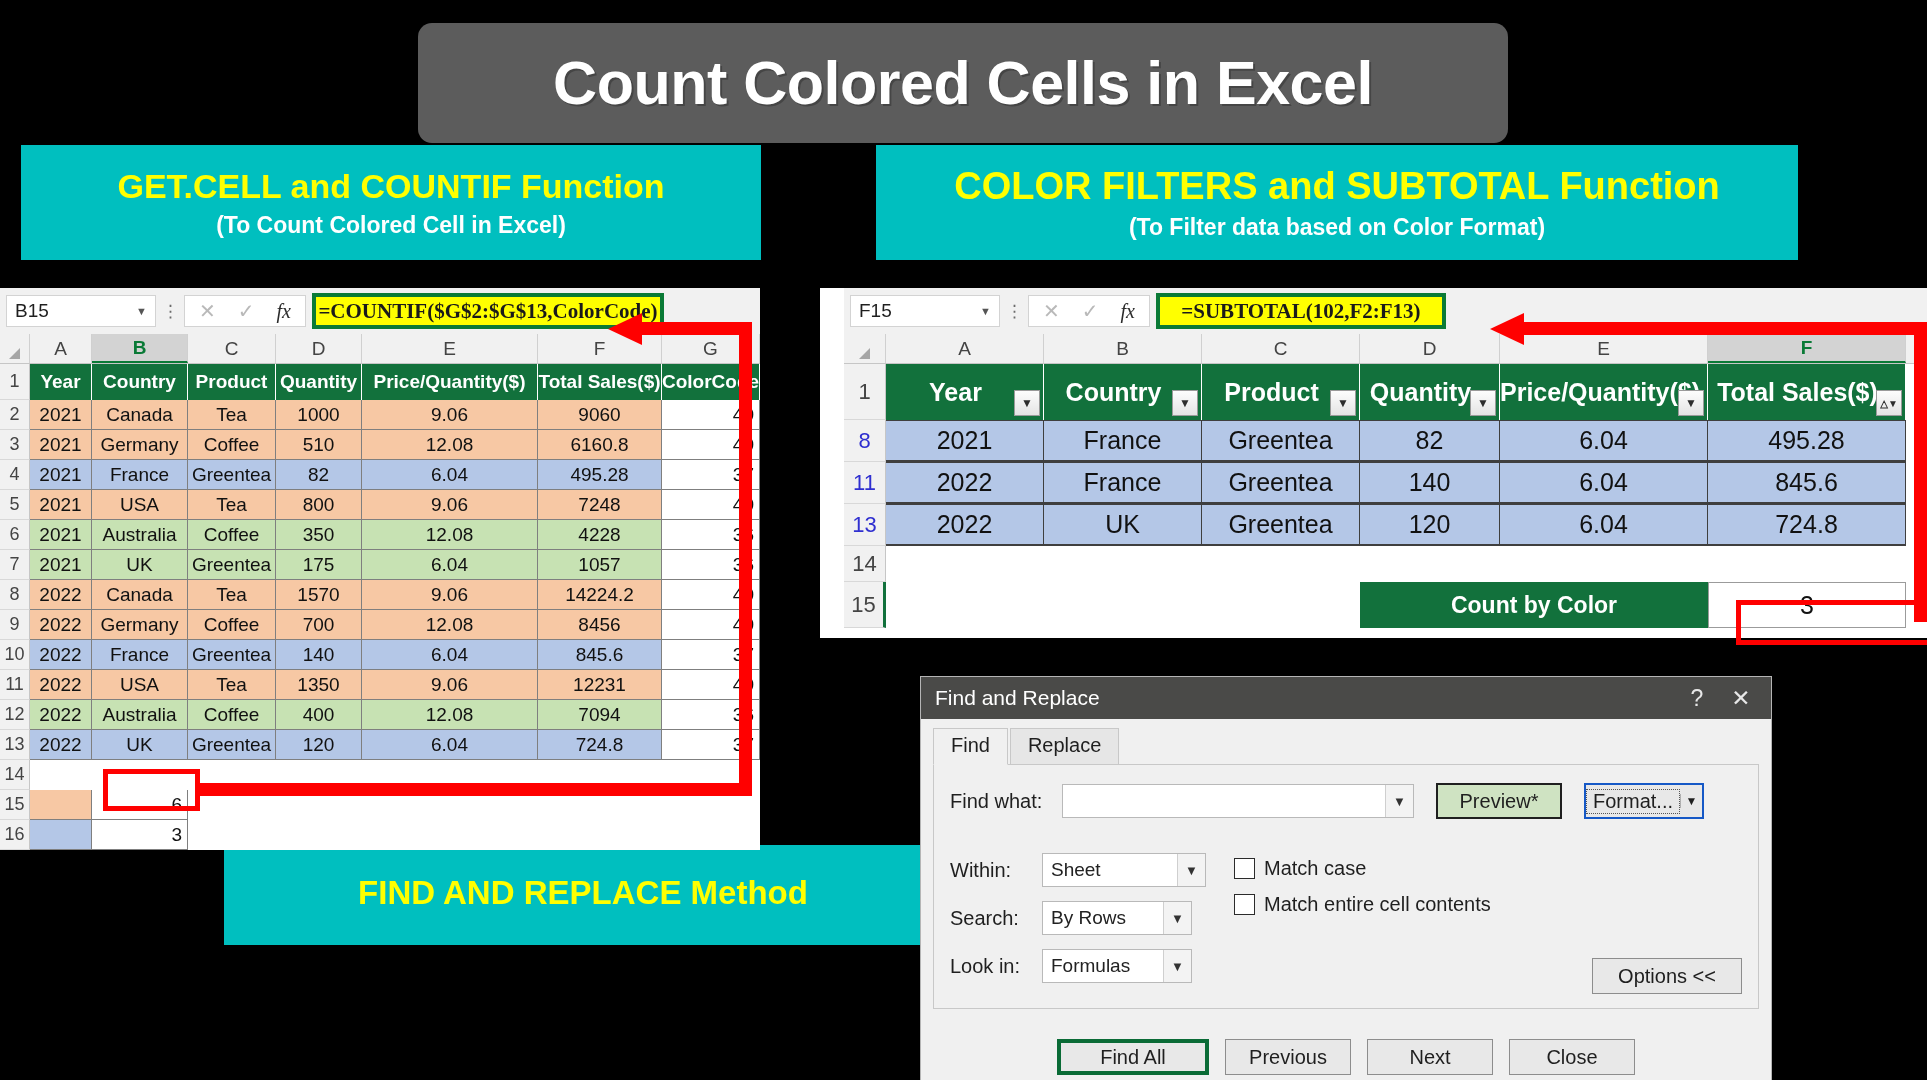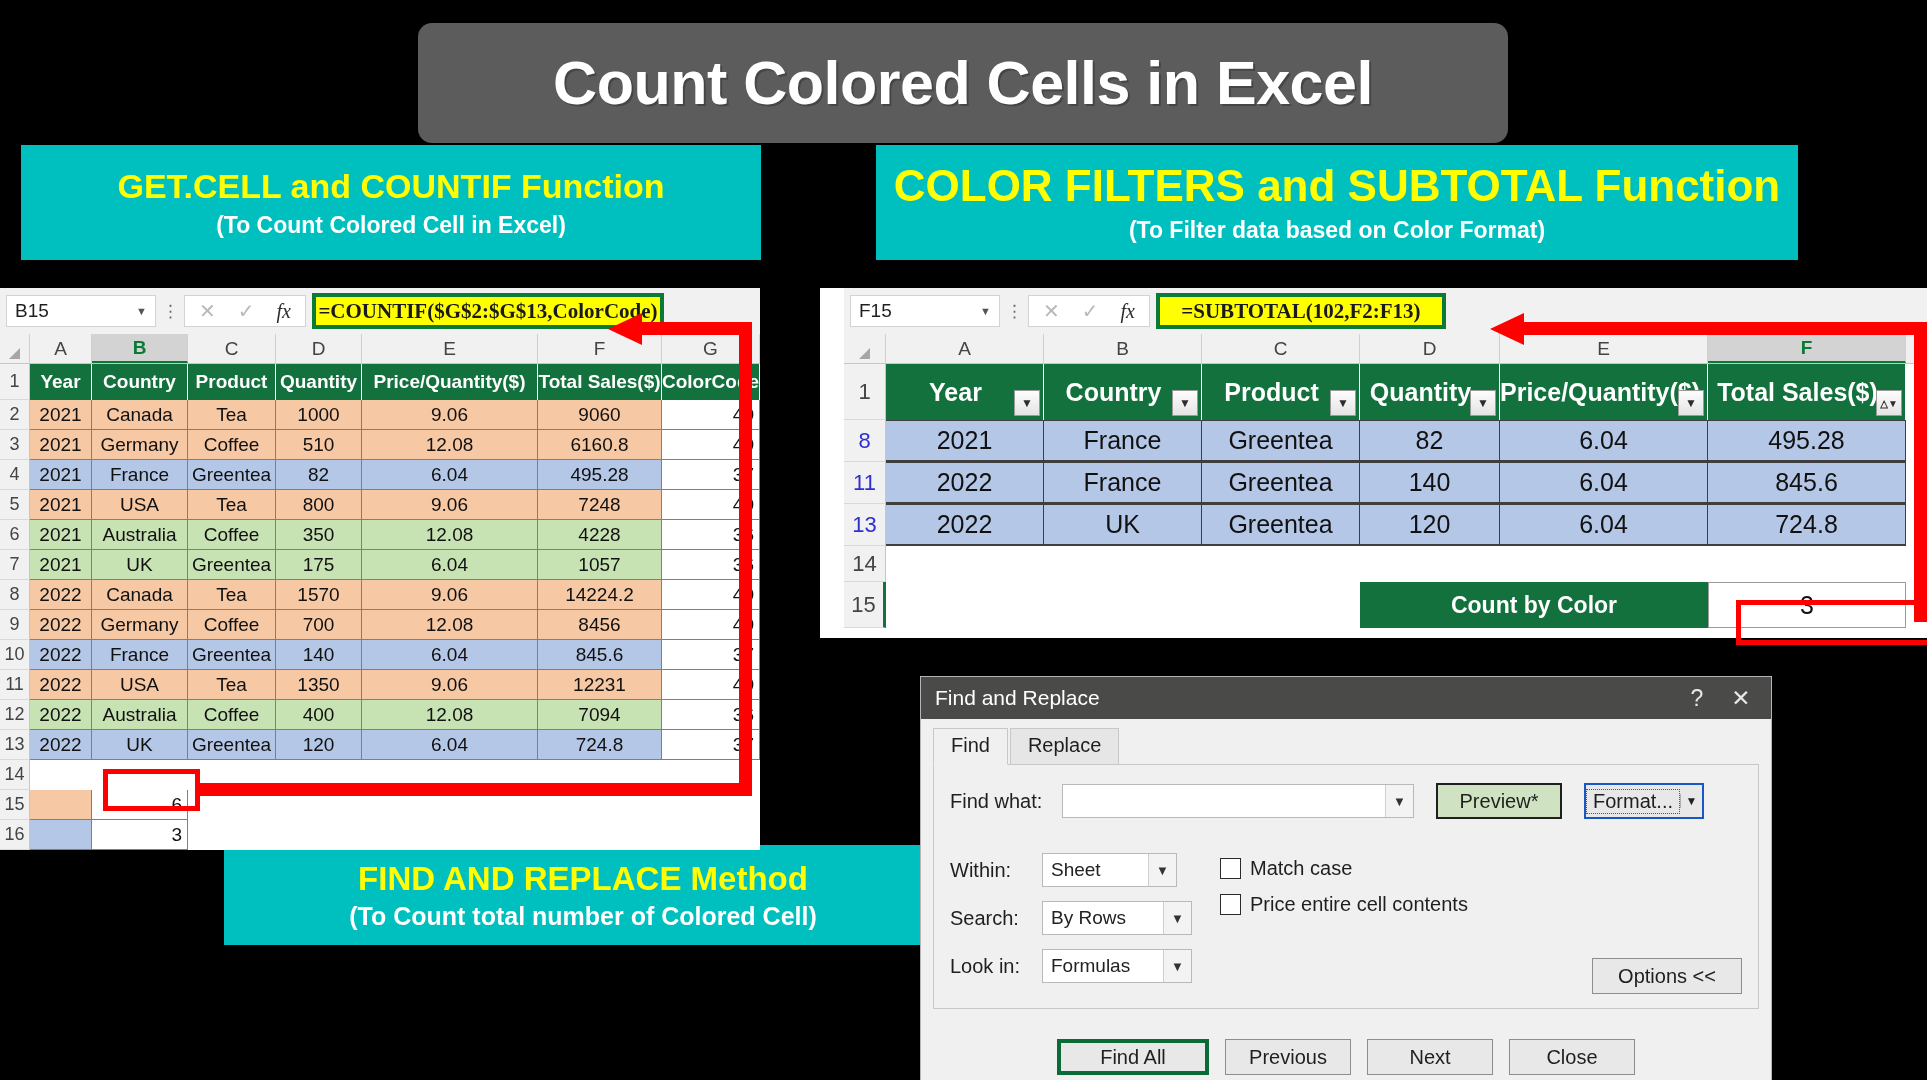--- a/index.html
+++ b/index.html
@@ -39,21 +39,21 @@
   .banner .b-head {
     color: #ffff00; font-weight: bold; white-space: nowrap;
   }
   .banner .b-sub {
     color: #ffffff; font-weight: bold; white-space: nowrap;
   }
   #banner-getcell { left: 21px; top: 145px; width: 740px; height: 115px; }
   #banner-getcell .b-head { font-size: 34px; margin-bottom: 6px; }
   #banner-getcell .b-sub  { font-size: 23px; }
   #banner-filters { left: 876px; top: 145px; width: 922px; height: 115px; }
-  #banner-filters .b-head { font-size: 44px; margin-bottom: 6px; }
+  #banner-filters .b-head { font-size: 38px; margin-bottom: 6px; }
   #banner-filters .b-sub  { font-size: 23px; }
   #banner-findrep { left: 224px; top: 845px; width: 718px; height: 100px; }
   #banner-findrep .b-head { font-size: 33px; margin-bottom: 4px; }
   #banner-findrep .b-sub  { font-size: 25px; }
 
   
   .xl {
     position: absolute;
     background: #ffffff;
     overflow: hidden;
@@ -228,21 +228,20 @@
     <div class="b-sub">(To Count Colored Cell in Excel)</div>
   </div>
 
   <div class="banner" id="banner-filters">
     <div class="b-head">COLOR FILTERS and SUBTOTAL Function</div>
     <div class="b-sub">(To Filter data based on Color Format)</div>
   </div>
 
   <div class="banner" id="banner-findrep">
     <div class="b-head">FIND AND REPLACE Method</div>
-    <div class="b-sub">(To Count total number of Colored Cell)</div>
   </div>
 
   <div class="xl" id="left-sheet" style="left:0px; top:288px; width:760px; height:562px;">
 
     <div class="xl-bar">
       <div class="namebox">
         <span>B15</span>
         <span class="caret">▼</span>
       </div>
       <div class="dots">⋮</div>
@@ -559,21 +558,21 @@
           <div class="btn" style="margin-left:22px; width:120px; border:2px solid #1558c6; padding:0;">
             <span style="flex:1; text-align:center; border:1px dotted #555; margin:0;">Format...</span>
             <span style="width:22px; text-align:center; font-size:12px; border-left:1px solid #b0b0b0;">▼</span>
           </div>
         </div>
 
         <div style="display:flex; margin-top:34px;">
           <div>
             <div class="frow">
               <div class="flabel" style="width:92px;">Within:</div>
-              <div class="combo" style="width:135px;">
+              <div class="combo" style="width:164px;">
                 <span class="txtL">Sheet</span>
                 <span class="arw">▼</span>
               </div>
             </div>
             <div class="frow">
               <div class="flabel" style="width:92px;">Search:</div>
               <div class="combo" style="width:150px;">
                 <span class="txtL">By Rows</span>
                 <span class="arw">▼</span>
               </div>
@@ -587,21 +586,21 @@
             </div>
           </div>
 
           <div style="margin-left:28px; padding-top:4px;">
             <div class="chk">
               <span class="box"></span>
               <span>Match case</span>
             </div>
             <div class="chk">
               <span class="box"></span>
-              <span>Price entire cell contents</span>
+              <span>Match entire cell contents</span>
             </div>
           </div>
 
           <div class="btn" style="position:absolute; right:16px; bottom:14px; width:150px;">Options &lt;&lt;</div>
         </div>
       </div>
 
       <div class="footer">
         <div class="btn" style="width:152px; border:4px solid #0a6b36;">Find All</div>
         <div class="btn" style="width:126px;">Previous</div>

